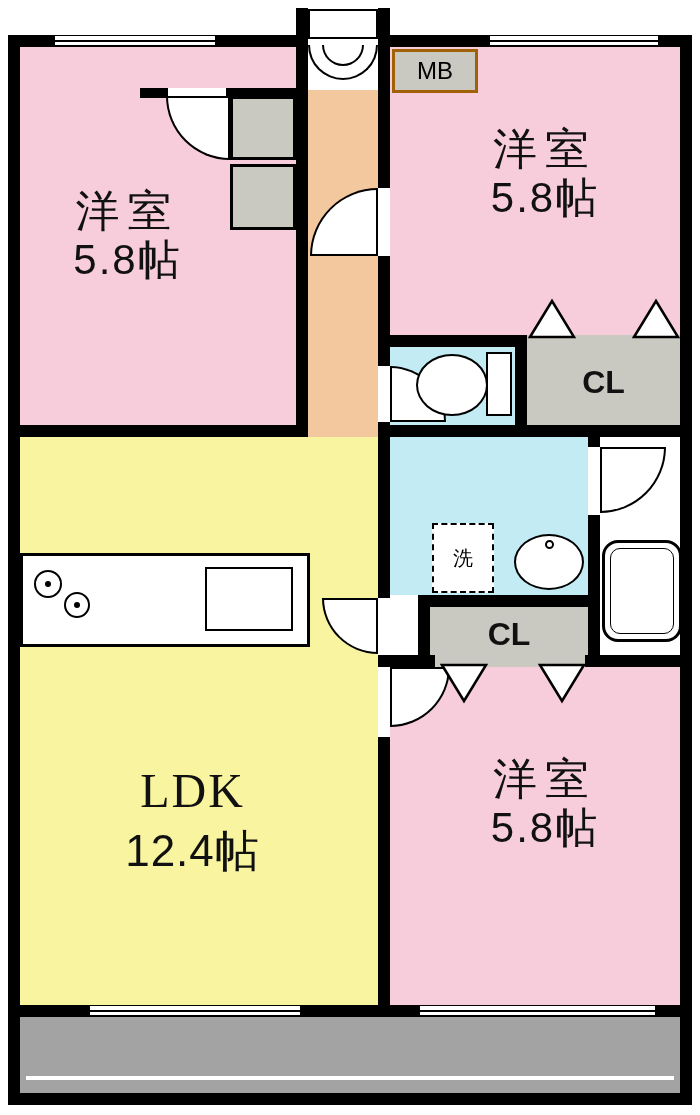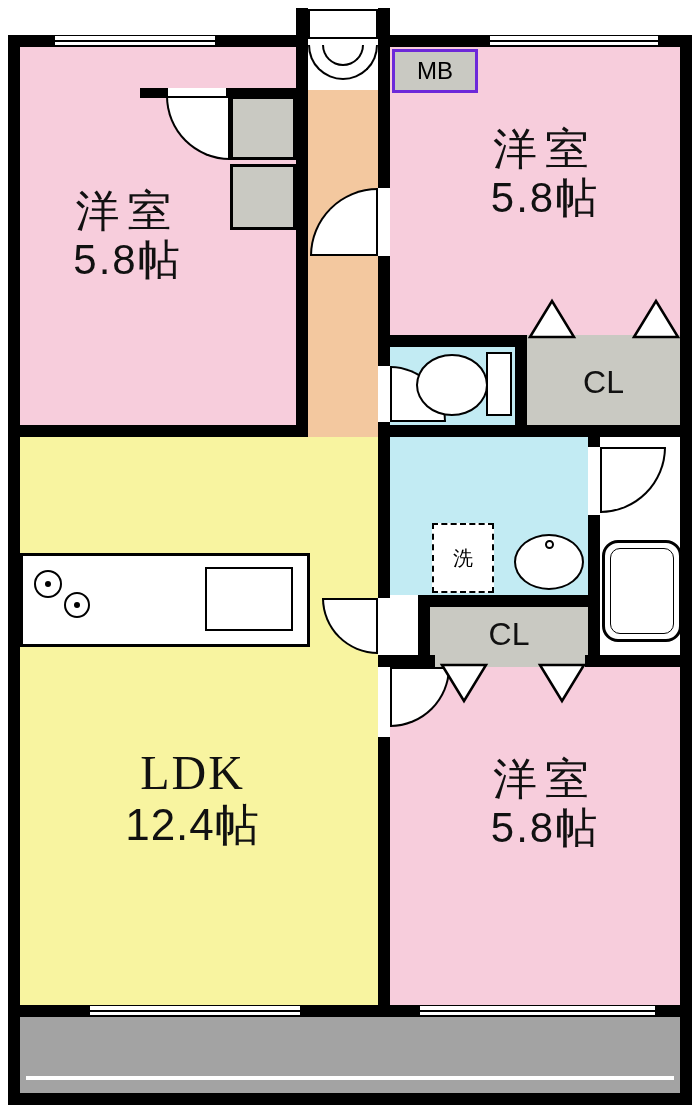--- a/index.html
+++ b/index.html
@@ -12,23 +12,23 @@
   .wall { background:#000; z-index:2; }
   .gap  { background:#fff; z-index:3; }
   .win  { z-index:3; background:linear-gradient(to bottom,#000 0 1.5px,#fff 1.5px 5px,#000 5px 6.8px,#fff 6.8px 10.5px,#000 10.5px 12px); }
   .arc  { background:#fff; border:2px solid #000; z-index:4; }
   .fix  { z-index:4; }
   .svgov{ z-index:4; pointer-events:none; }
   .label{ z-index:5; color:#111; text-align:center; }
   .room-label .rname { font-size:44px; letter-spacing:8px; line-height:1.1;font-family:Liberation Serif, serif; }
   .room-label .rarea { font-size:42px; letter-spacing:2px; line-height:1.15; }
   .ldk-label .rname  { font-size:48px; letter-spacing:2px; line-height:1.1; }
-  .ldk-label .rarea  { font-size:44px; letter-spacing:1px; line-height:1.15; }
+  .ldk-label .rarea  { font-size:44px; letter-spacing:1px; line-height:1.15;margin-top:8px; }
   .balcony-label { font-size:38px; letter-spacing:4px; }
-  .cl-label { font-size:32px; }
+  .cl-label { font-size:32px;font-weight:bold; }
   .mb-label { font-size:24px; }
   .washer-label { font-size:20px; }
   .centerbox { display:flex; align-items:center; justify-content:center; }
 </style>
 </head>
 <body>
 
 <div id="plan">
 
   <div class="room" style="left:20px;top:47px;width:288px;height:390px;background:#f7cddc;"></div>
@@ -88,21 +88,21 @@
   <div class="arc" style="left:166px;top:96px;width:64px;height:64px;border-radius:0 0 0 100%;"></div>
   <div class="arc" style="left:310px;top:188px;width:68px;height:68px;border-radius:100% 0 0 0;"></div>
   <div class="arc" style="left:390px;top:366px;width:56px;height:56px;border-radius:0 100% 0 0;"></div>
   <div class="arc" style="left:600px;top:447px;width:66px;height:66px;border-radius:0 0 100% 0;"></div>
   <div class="arc" style="left:322px;top:598px;width:56px;height:56px;border-radius:0 0 0 100%;"></div>
   <div class="arc" style="left:390px;top:667px;width:60px;height:60px;border-radius:0 0 100% 0;"></div>
 
   <div class="fix" style="left:230px;top:96px;width:66px;height:64px;background:#c9c9c2;border:3px solid #000;"></div>
   <div class="fix" style="left:230px;top:164px;width:66px;height:66px;background:#c9c9c2;border:3px solid #000;"></div>
 
-  <div class="fix centerbox" style="left:392px;top:49px;width:86px;height:44px;background:#c9c9c2;border:3px solid #6d28d9;">
+  <div class="fix centerbox" style="left:392px;top:49px;width:86px;height:44px;background:#c9c9c2;border:3px solid #a16207;">
     <span class="mb-label">MB</span>
   </div>
 
   <div class="fix" style="left:486px;top:352px;width:26px;height:64px;background:#fff;border:2.5px solid #000;"></div>
   <div class="fix" style="left:416px;top:354px;width:72px;height:62px;background:#fff;border:2.5px solid #000;border-radius:50%;"></div>
 
   <div class="fix" style="left:20px;top:553px;width:290px;height:94px;background:#fff;border:3px solid #000;"></div>
   <div class="fix" style="left:34px;top:570px;width:28px;height:28px;border:2.5px solid #000;border-radius:50%;"></div>
   <div class="fix" style="left:45px;top:581px;width:6px;height:6px;background:#000;border-radius:50%;"></div>
   <div class="fix" style="left:64px;top:592px;width:26px;height:26px;border:2.5px solid #000;border-radius:50%;"></div>
@@ -128,21 +128,21 @@
   <div class="label room-label" style="left:20px;top:188px;width:215px;">
     <div class="rname">洋室</div>
     <div class="rarea">5.8帖</div>
   </div>
 
   <div class="label room-label" style="left:425px;top:126px;width:240px;">
     <div class="rname">洋室</div>
     <div class="rarea">5.8帖</div>
   </div>
 
-  <div class="label room-label ldk-label" style="left:80px;top:747px;width:225px;">
+  <div class="label room-label ldk-label" style="left:80px;top:765px;width:225px;">
     <div class="rname">LDK</div>
     <div class="rarea">12.4帖</div>
   </div>
 
   <div class="label room-label" style="left:425px;top:756px;width:240px;">
     <div class="rname">洋室</div>
     <div class="rarea">5.8帖</div>
   </div>
 
   <div class="label cl-label centerbox" style="left:527px;top:347px;width:153px;height:70px;">

